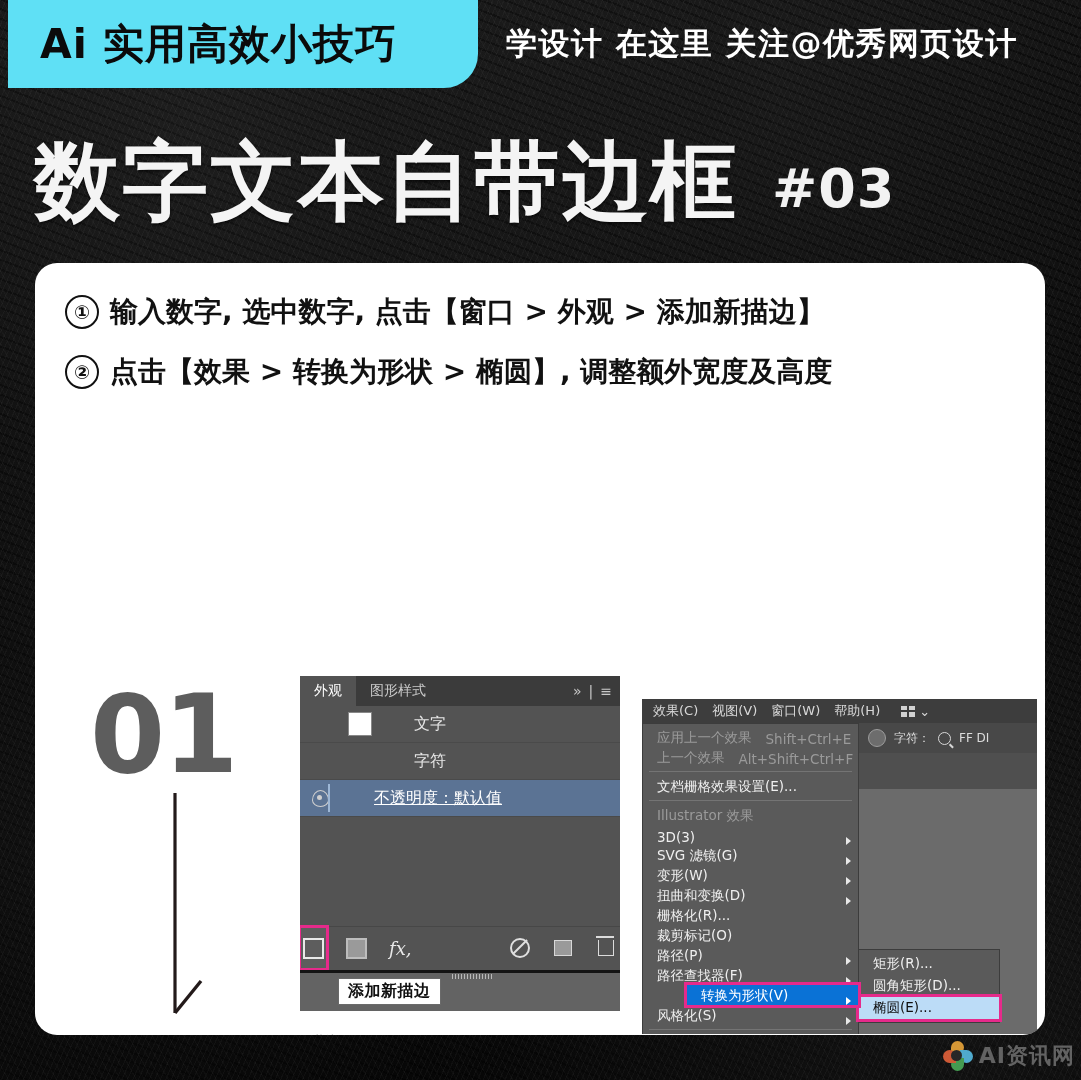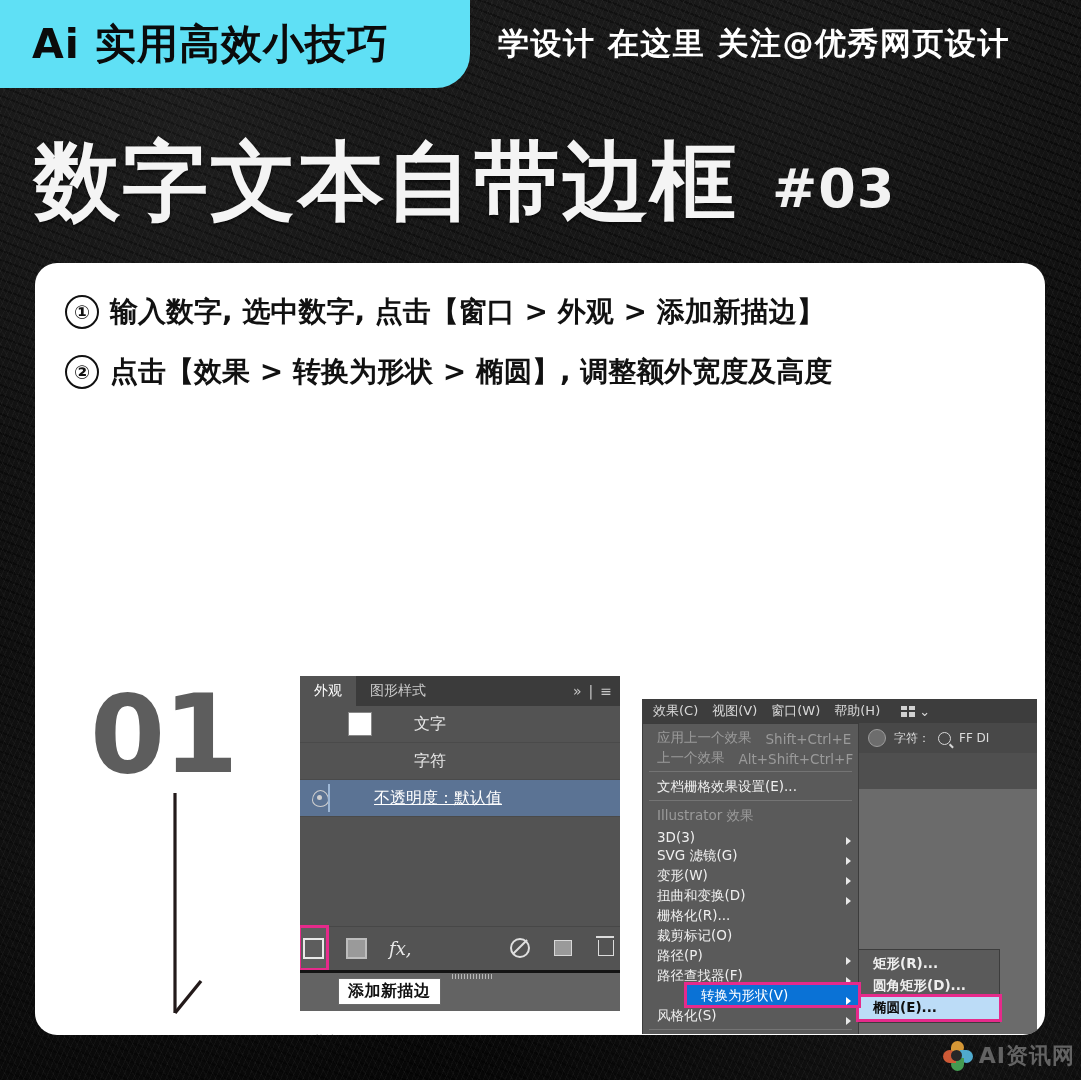--- a/index.html
+++ b/index.html
@@ -18,21 +18,21 @@
       radial-gradient(ellipse at 72% 8%, rgba(255,255,255,.04), transparent 38%),
       radial-gradient(ellipse at 88% 92%, rgba(255,255,255,.05), transparent 40%),
       radial-gradient(ellipse at 8% 78%, rgba(255,255,255,.035), transparent 35%),
       repeating-linear-gradient(114deg, rgba(255,255,255,.030) 0 1px, transparent 1px 5px),
       repeating-linear-gradient(61deg, rgba(255,255,255,.022) 0 1px, transparent 1px 7px),
       repeating-linear-gradient(21deg, rgba(0,0,0,.5) 0 2px, transparent 2px 9px),
       linear-gradient(#121212,#060606);
     pointer-events:none;
   }
   
-  #header{position:absolute;left:0;top:0;width:861px;height:97px;z-index:5;}
+  #header{position:absolute;left:8px;top:0;width:861px;height:97px;z-index:5;}
   #header-badge{
     position:absolute;left:0;top:0;width:470px;height:88px;
     background:#5fe0f5;
     border-bottom-right-radius:34px;
     display:flex;align-items:center;
   }
   #header-badge-text{
     color:#0b0b0b;font-size:41px;font-weight:bold;
     letter-spacing:1px;padding-left:32px;white-space:nowrap;
     font-family:"DejaVu Sans","Liberation Sans",sans-serif;
@@ -158,21 +158,21 @@
   .ef-item.disabled{color:#9a9a9a;}
   .ef-item .shortcut{margin-left:auto;padding-left:14px;}
   .ef-item .caret{position:absolute;right:7px;width:0;height:0;border-left:5px solid #e8e8e8;border-top:4px solid transparent;border-bottom:4px solid transparent;}
   .ef-sep{height:1px;background:#747474;margin:4px 6px;}
   .ef-item.hl{background:#0a72d6;color:#ffffff;outline:3px solid #e62a8b;outline-offset:0px;z-index:3;margin-left:44px;}
   .ef-item.hl .caret{border-left-color:#ffffff;}
   #ef-submenu{
     position:absolute;left:216px;top:250px;width:140px;background:#5a5a5a;
     border:1px solid #3c3c3c;color:#efefef;font-size:13.5px;padding:3px 0;
   }
-  .ef-sub-item{height:22px;display:flex;align-items:center;padding:0 0 0 14px;white-space:nowrap;font-weight:bold;}
+  .ef-sub-item{height:22px;display:flex;align-items:center;padding:0 0 0 14px;white-space:nowrap;}
   .ef-sub-item.hl{background:#bcdcf7;color:#0f0f0f;outline:3px solid #e62a8b;outline-offset:0;}
   #ef-right-toolbar{
     position:absolute;left:216px;top:24px;width:179px;height:30px;background:#484848;
     display:flex;align-items:center;gap:8px;padding-left:10px;color:#dcdcdc;font-size:12px;
   }
   #ef-canvas{position:absolute;left:216px;top:54px;width:179px;height:281px;background:#6b6b6b;}
   #ef-canvas-top{position:absolute;left:0;top:0;width:179px;height:36px;background:#4f4f4f;}
   .circ-ico{width:16px;height:16px;border-radius:50%;background:#6d6d6d;border:1px solid #9c9c9c;}
   .mag{width:11px;height:11px;border:1.6px solid #d8d8d8;border-radius:50%;position:relative;}
   .mag:after{content:"";position:absolute;right:-4px;bottom:-3px;width:5px;height:1.6px;background:#d8d8d8;transform:rotate(45deg);}

